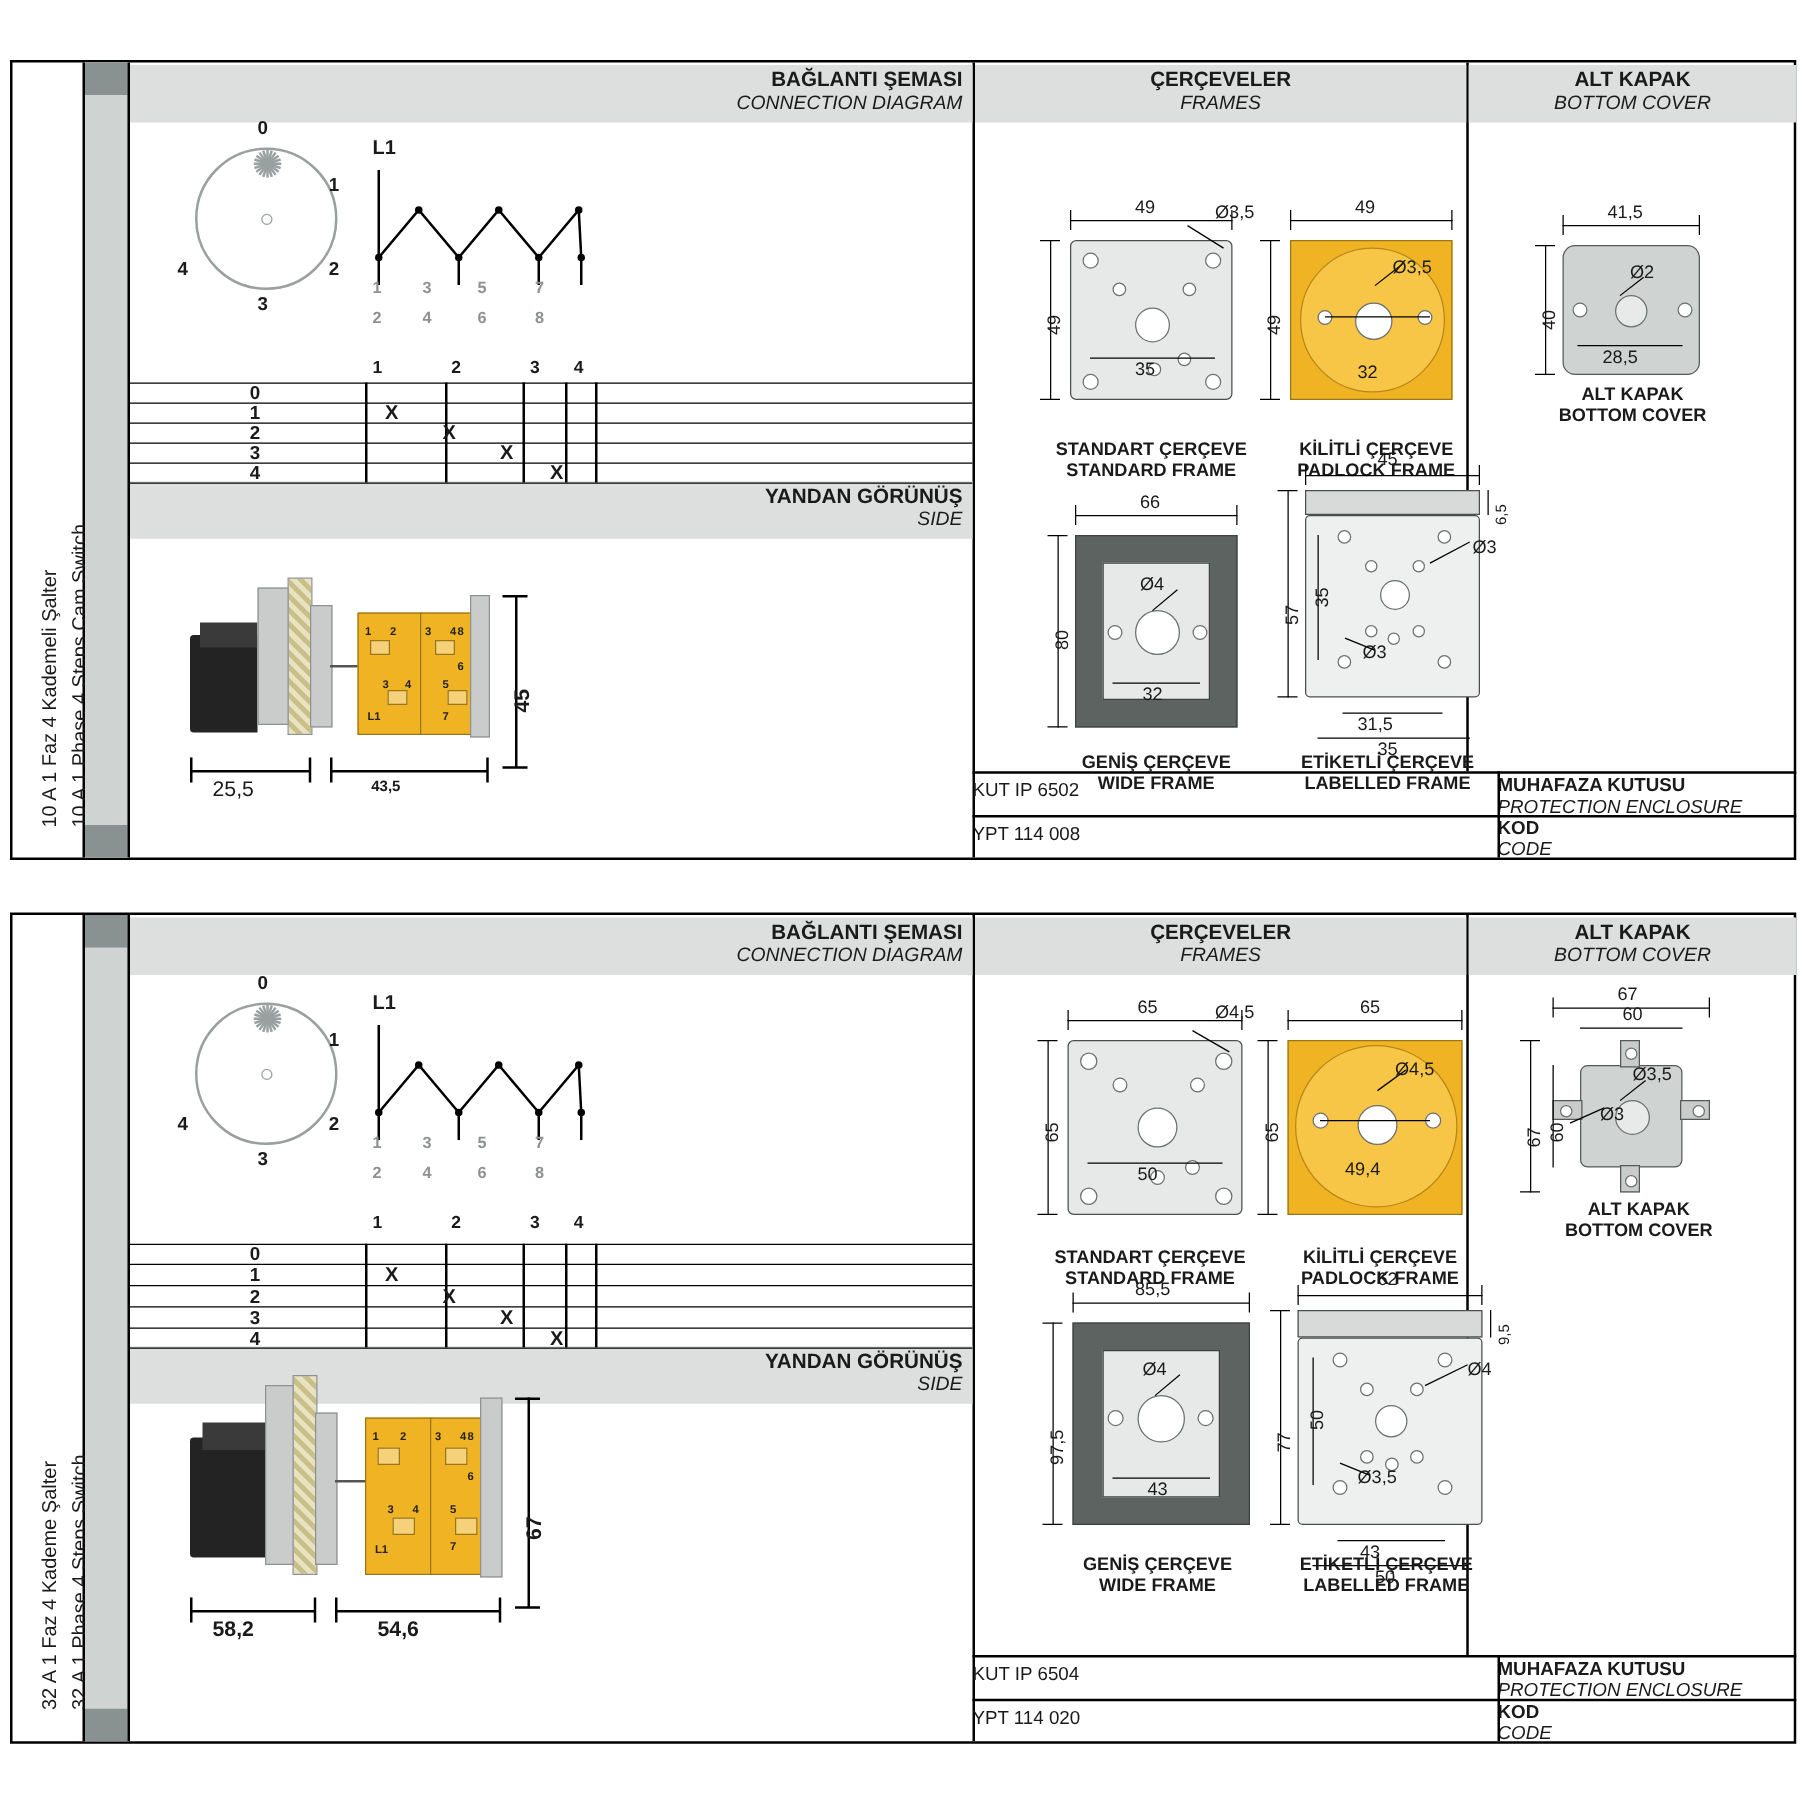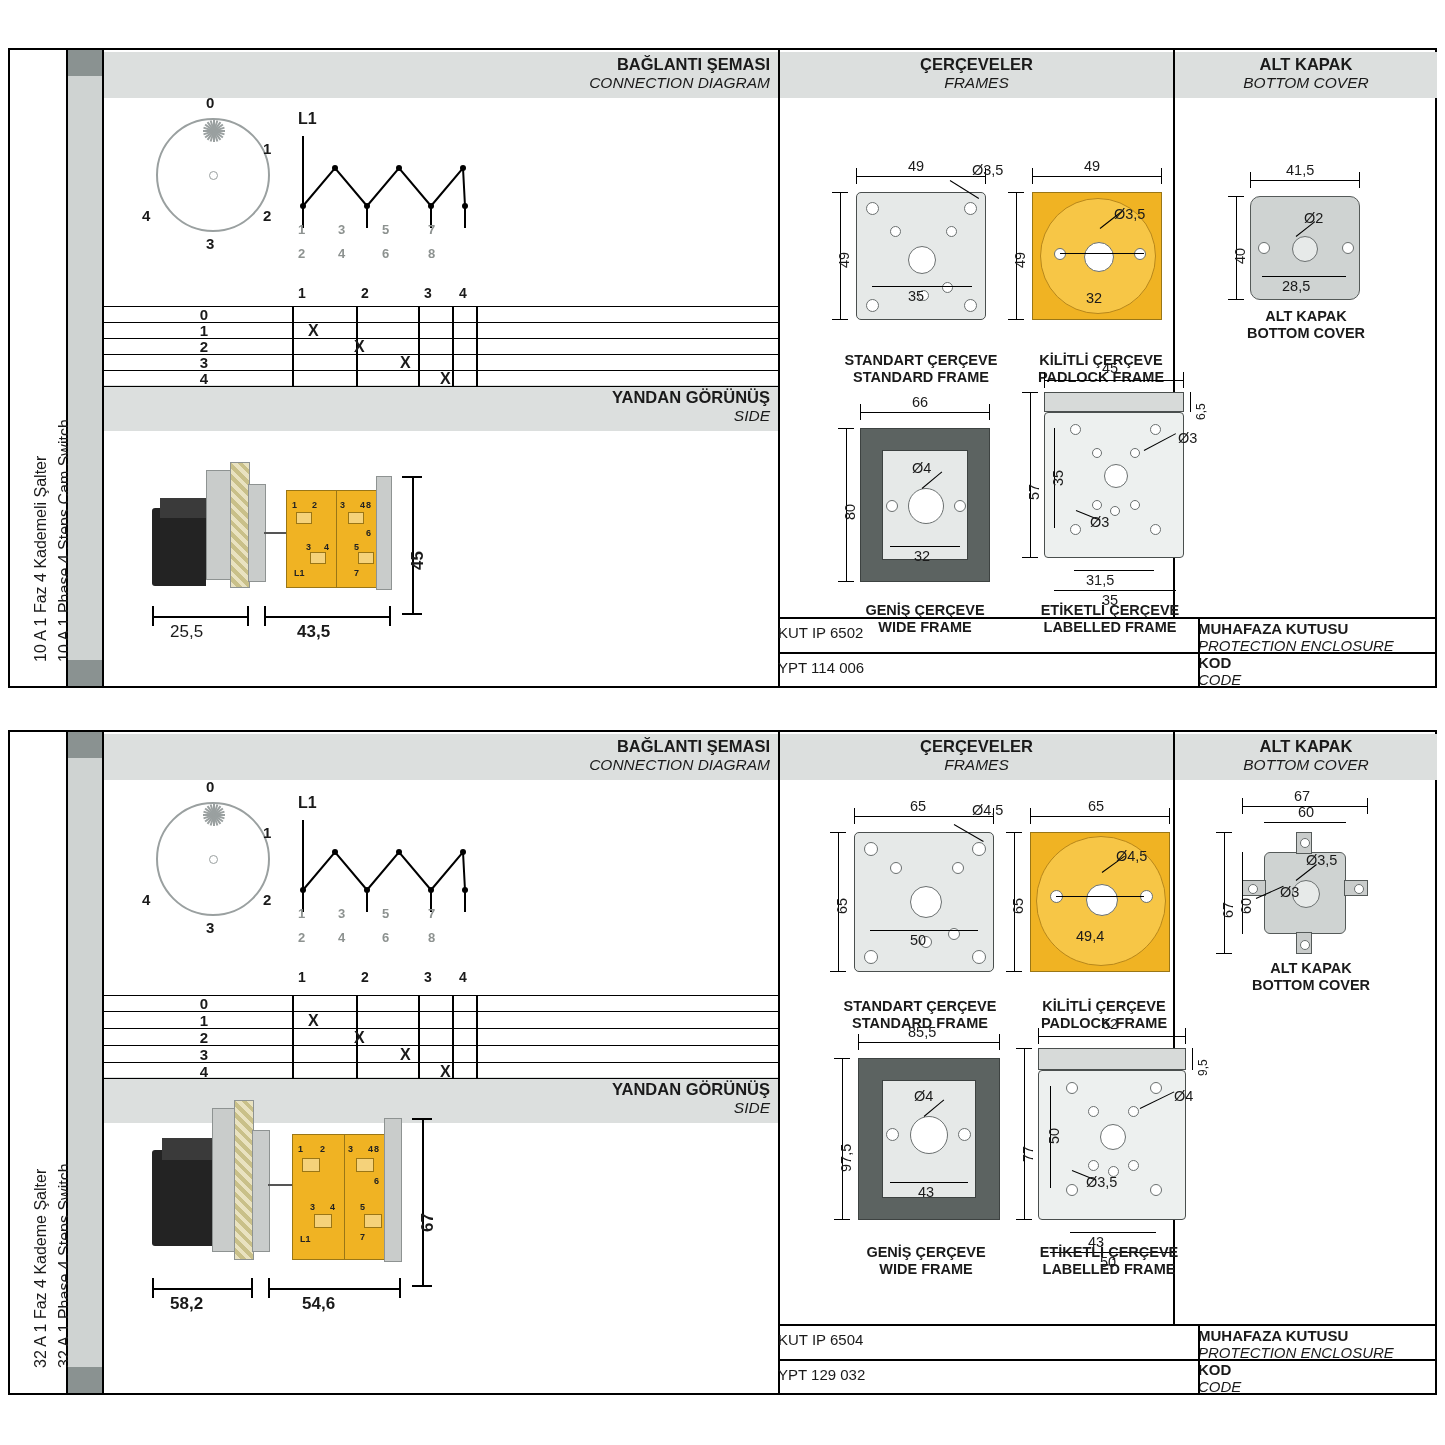--- a/index.html
+++ b/index.html
@@ -209,21 +209,21 @@
     <div class="mnum" style="left:344px;top:518px;">7</div>
     <div class="mnum" style="left:284px;top:518px;">L1</div>
 
     <div class="thin" style="left:142px;top:566px;width:96px;height:1.5px;background:#000;"></div>
     <div class="thin" style="left:142px;top:556px;width:1.5px;height:20px;background:#000;"></div>
     <div class="thin" style="left:237px;top:556px;width:1.5px;height:20px;background:#000;"></div>
     <div class="dim" style="left:160px;top:572px;font-weight:normal;font-size:17px;">25,5</div>
     <div class="thin" style="left:254px;top:566px;width:126px;height:1.5px;background:#000;"></div>
     <div class="thin" style="left:254px;top:556px;width:1.5px;height:20px;background:#000;"></div>
     <div class="thin" style="left:379px;top:556px;width:1.5px;height:20px;background:#000;"></div>
-    <div class="dim" style="left:287px;top:572px;font-weight:bold;font-size:17px;">43,5</div>
+    <div class="dim" style="left:287px;top:572px;font-weight:bold;font-size:12px;">43,5</div>
     <div class="thin" style="left:402px;top:426px;width:1.5px;height:138px;background:#000;"></div>
     <div class="thin" style="left:392px;top:426px;width:20px;height:1.5px;background:#000;"></div>
     <div class="thin" style="left:392px;top:563px;width:20px;height:1.5px;background:#000;"></div>
     <div class="dimv" style="left:398px;top:520px;font-weight:bold;font-size:17px;">45</div>
 
     <div class="sq greyfill" style="left:846px;top:142px;width:130px;height:128px;border:1.5px solid #4a4f4e;border-radius:5px;background:#e6e9e8;"></div>
     <div class="hole" style="left:856px;top:152px;width:11px;height:11px;"></div>
     <div class="hole" style="left:954px;top:152px;width:11px;height:11px;"></div>
     <div class="hole" style="left:856px;top:249px;width:11px;height:11px;"></div>
     <div class="hole" style="left:954px;top:249px;width:11px;height:11px;"></div>
@@ -352,21 +352,21 @@
     </div>
 
     <div class="footbox" style="left:768px;top:567px;width:659px;height:35px;">
       <div class="foot-code" style="position:absolute;left:0;top:5px;width:410px;">KUT IP 6502</div>
       <div style="position:absolute;left:420px;top:1px;">
         <div class="foot-tr">MUHAFAZA KUTUSU</div>
         <div class="foot-en">PROTECTION ENCLOSURE</div>
       </div>
     </div>
     <div class="footbox" style="left:768px;top:602px;width:659px;height:34px;">
-      <div class="foot-code" style="position:absolute;left:0;top:5px;width:410px;">YPT 114 006</div>
+      <div class="foot-code" style="position:absolute;left:0;top:5px;width:410px;">YPT 114 008</div>
       <div style="position:absolute;left:420px;top:0px;">
         <div class="foot-tr">KOD</div>
         <div class="foot-en">CODE</div>
       </div>
     </div>
     <div class="vline" style="left:1188px;top:567px;height:69px;"></div>
   </div>
 
   <div class="panel" id="panel-bottom">
 
@@ -662,21 +662,21 @@
     </div>
 
     <div class="footbox" style="left:768px;top:592px;width:659px;height:35px;">
       <div class="foot-code" style="position:absolute;left:0;top:5px;width:410px;">KUT IP 6504</div>
       <div style="position:absolute;left:420px;top:1px;">
         <div class="foot-tr">MUHAFAZA KUTUSU</div>
         <div class="foot-en">PROTECTION ENCLOSURE</div>
       </div>
     </div>
     <div class="footbox" style="left:768px;top:627px;width:659px;height:34px;">
-      <div class="foot-code" style="position:absolute;left:0;top:5px;width:410px;">YPT 129 032</div>
+      <div class="foot-code" style="position:absolute;left:0;top:5px;width:410px;">YPT 114 020</div>
       <div style="position:absolute;left:420px;top:0px;">
         <div class="foot-tr">KOD</div>
         <div class="foot-en">CODE</div>
       </div>
     </div>
     <div class="vline" style="left:1188px;top:592px;height:69px;"></div>
   </div>
 
 </div>
 

